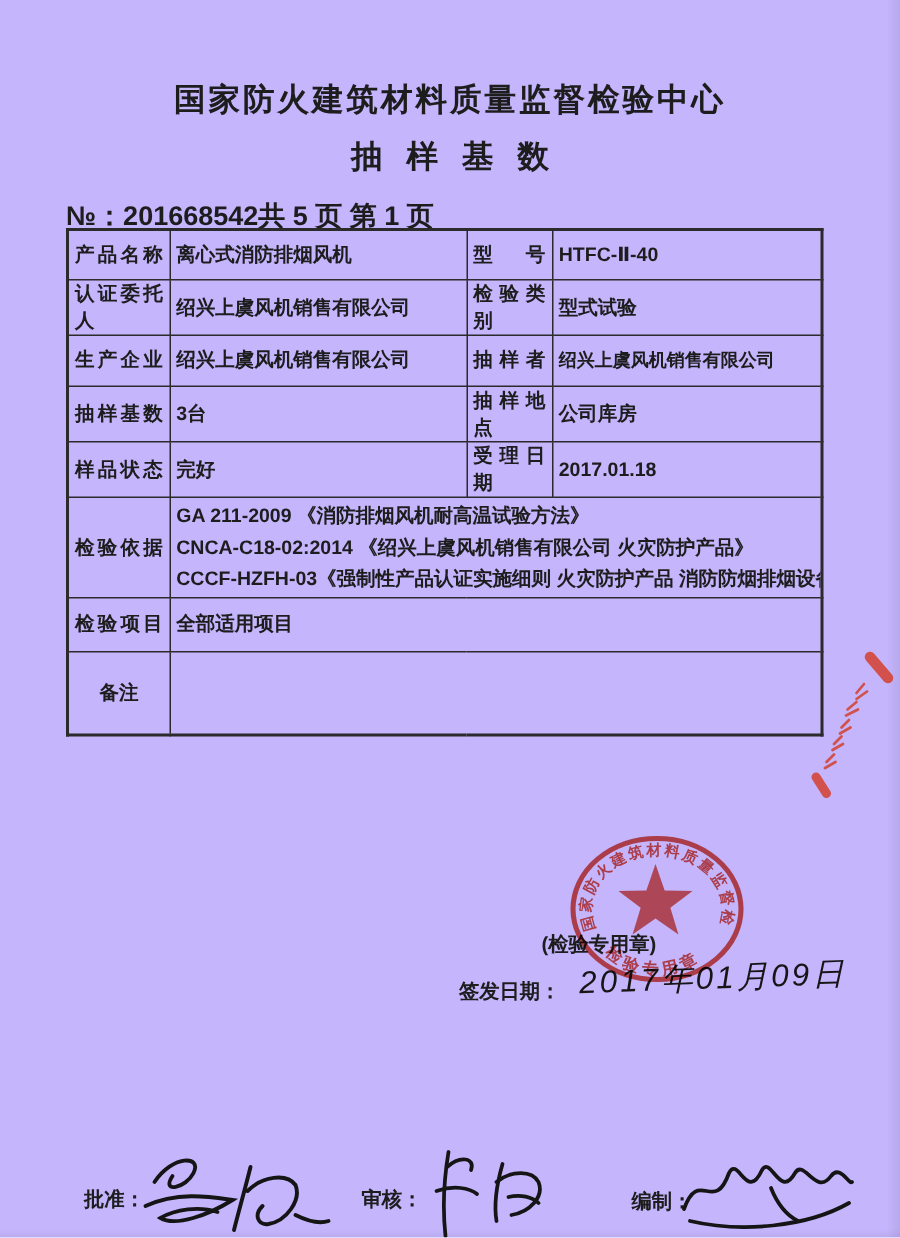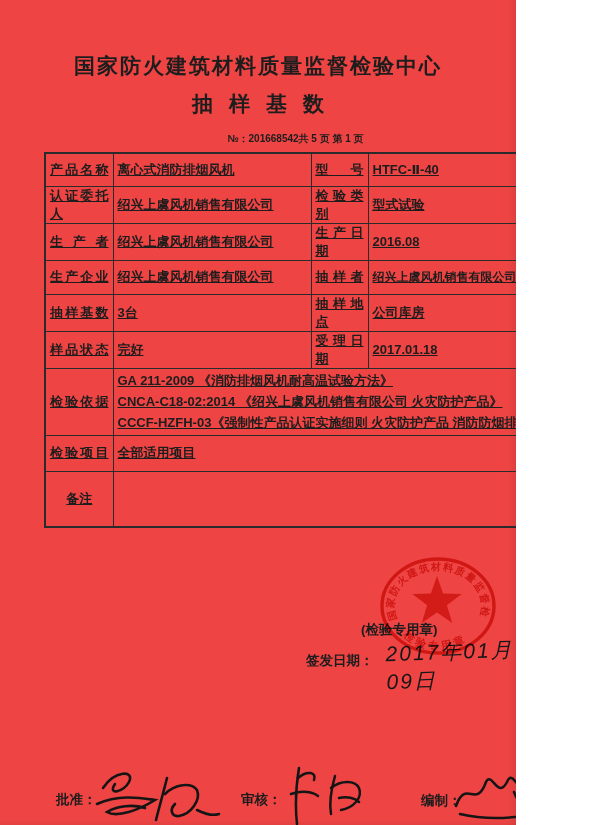--- a/index.html
+++ b/index.html
@@ -1,37 +1,36 @@
 <!DOCTYPE html>
 <html><head>
 <meta charset="utf-8">
 <style>
   html,body{margin:0;padding:0;}
   body{background:#ffffff;}
   .page{
-    position:relative;width:488px;height:825px;overflow:hidden;
-    background:#ef4444;color:#1d1d1d;
+    position:relative;width:600px;height:825px;overflow:hidden;
+    background:#c4b5fd;color:#1d1d1d;
     font-family:"Liberation Sans","DejaVu Sans",sans-serif;
-    padding-left:28px;
   }
   .scan-edge-right{position:absolute;right:0;top:0;width:9px;height:100%;
     background:linear-gradient(to right,rgba(0,0,0,0),rgba(0,0,0,0.07));}
   .scan-edge-bottom{position:absolute;left:0;bottom:0;width:100%;height:6px;
     background:linear-gradient(to bottom,rgba(0,0,0,0),rgba(0,0,0,0.05));}
 
   .doc-title{position:absolute;top:52px;left:0;width:100%;text-align:center;
     font-size:21px;font-weight:bold;letter-spacing:2px;}
   .doc-subtitle{position:absolute;top:90px;left:0;width:100%;text-align:center;
     font-size:21px;font-weight:bold;letter-spacing:16px;text-indent:16px;}
   .no-row{position:absolute;top:132px;left:44px;width:503px;display:flex;
-    justify-content:center;font-size:10px;font-weight:bold;}
+    justify-content:flex-start;font-size:18px;font-weight:bold;}
 
   .tbl-wrap{position:absolute;left:44px;top:152px;width:505px;}
   table.rpt{border-collapse:collapse;width:503px;table-layout:fixed;}
-  table.rpt{border:2.5px solid #2b2b2b;text-decoration:underline;}
+  table.rpt{border:2.5px solid #2b2b2b;}
   table.rpt td{border:1px solid #2b2b2b;font-size:13px;font-weight:bold;
     padding:0 4px;overflow:hidden;vertical-align:middle;}
   td.lbl{text-align:justify;text-align-last:justify;padding:0 4px;}
   td.val{padding-left:7px;}
   tr.r1{height:33px} tr.r2{height:33px} tr.r3{height:33px} tr.r4{height:34px}
   tr.r5{height:29px} tr.r6{height:30px} tr.r7{height:30px}
   tr.rbasis{height:67px} tr.ritems{height:36px}
   tr.rconc{height:192px} tr.rremark{height:56px}
   td.basis-val{font-size:12px;line-height:21px;white-space:nowrap;padding-left:6px;}
   td.conc-cell{vertical-align:top;position:relative;}
@@ -90,26 +89,20 @@
         <td class="val">离心式消防排烟风机</td>
         <td class="lbl">型号</td>
         <td class="val">HTFC-Ⅱ-40</td>
       </tr>
       <tr class="r2">
         <td class="lbl">认证委托人</td>
         <td class="val">绍兴上虞风机销售有限公司</td>
         <td class="lbl">检验类别</td>
         <td class="val">型式试验</td>
       </tr>
-      <tr class="r3">
-        <td class="lbl">生产者</td>
-        <td class="val">绍兴上虞风机销售有限公司</td>
-        <td class="lbl">生产日期</td>
-        <td class="val">2016.08</td>
-      </tr>
       <tr class="r4">
         <td class="lbl">生产企业</td>
         <td class="val">绍兴上虞风机销售有限公司</td>
         <td class="lbl">抽样者</td>
         <td class="val" style="font-size:12px">绍兴上虞风机销售有限公司</td>
       </tr>
       <tr class="r5">
         <td class="lbl">抽样基数</td>
         <td class="val">3台</td>
         <td class="lbl">抽样地点</td>

